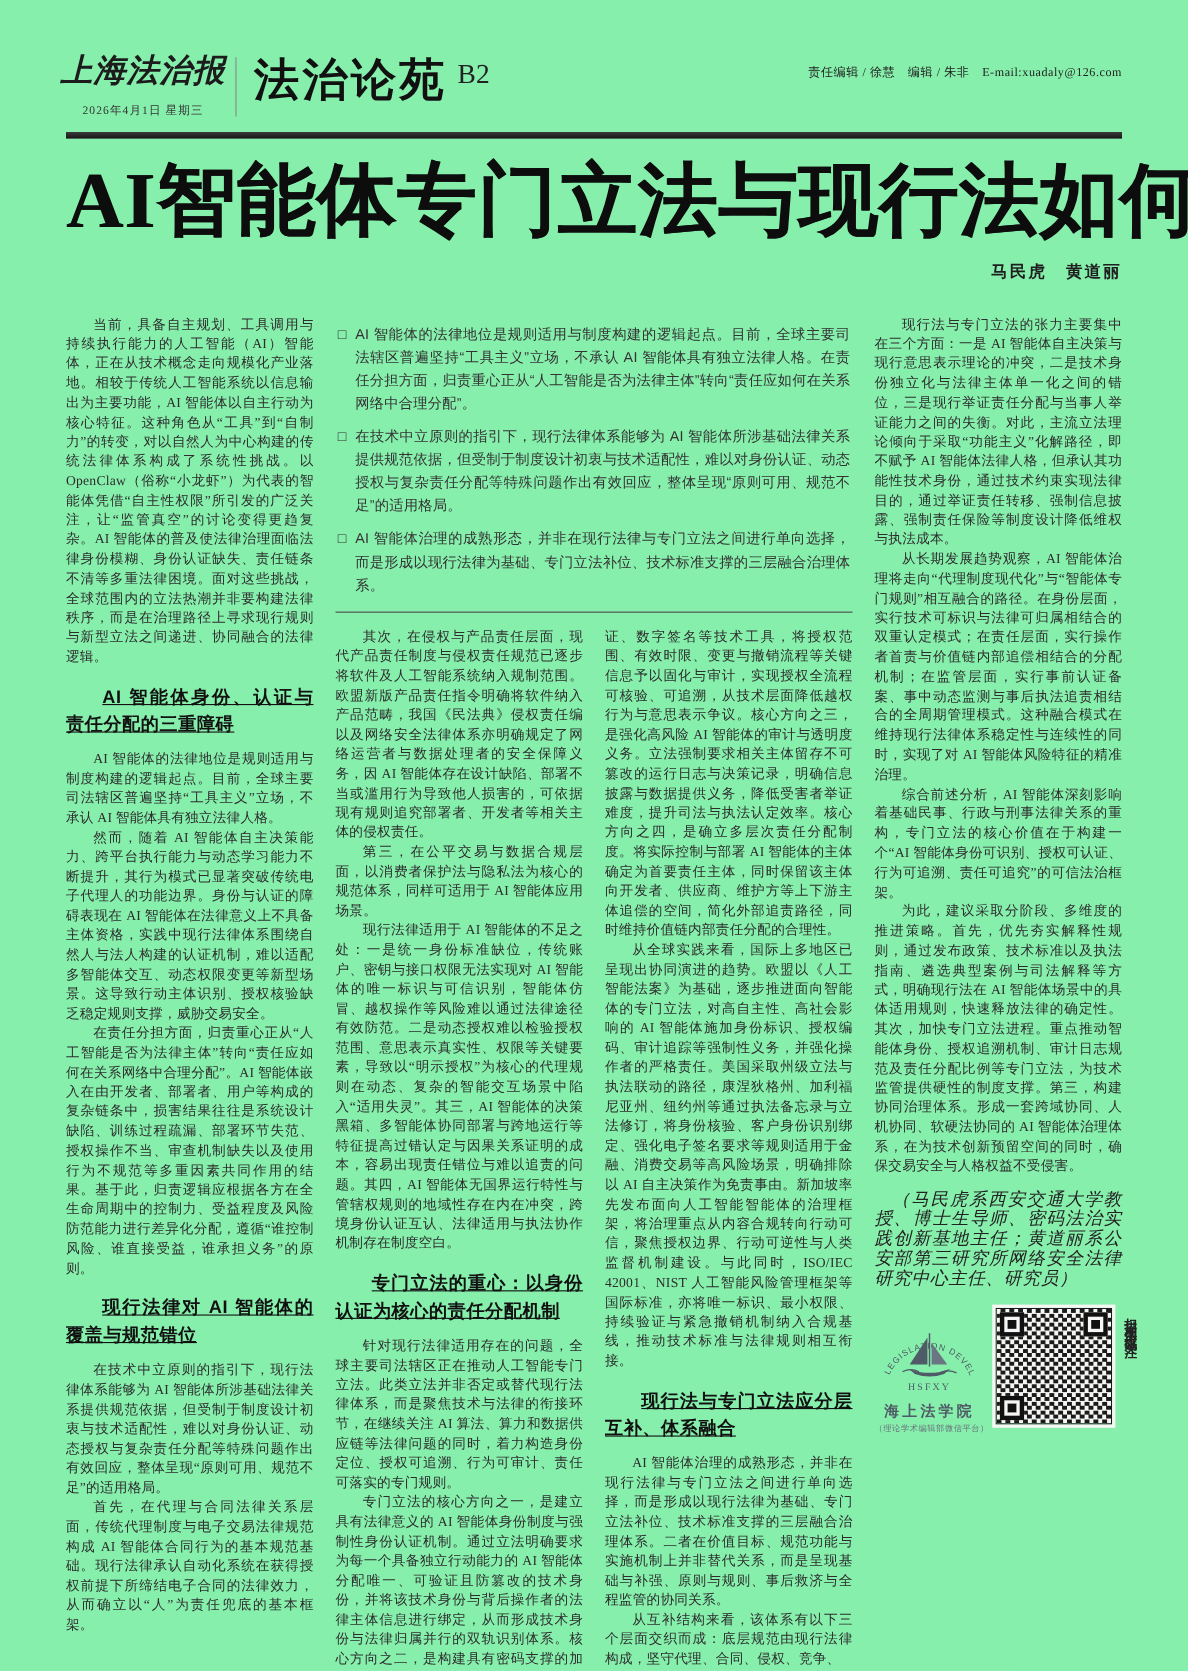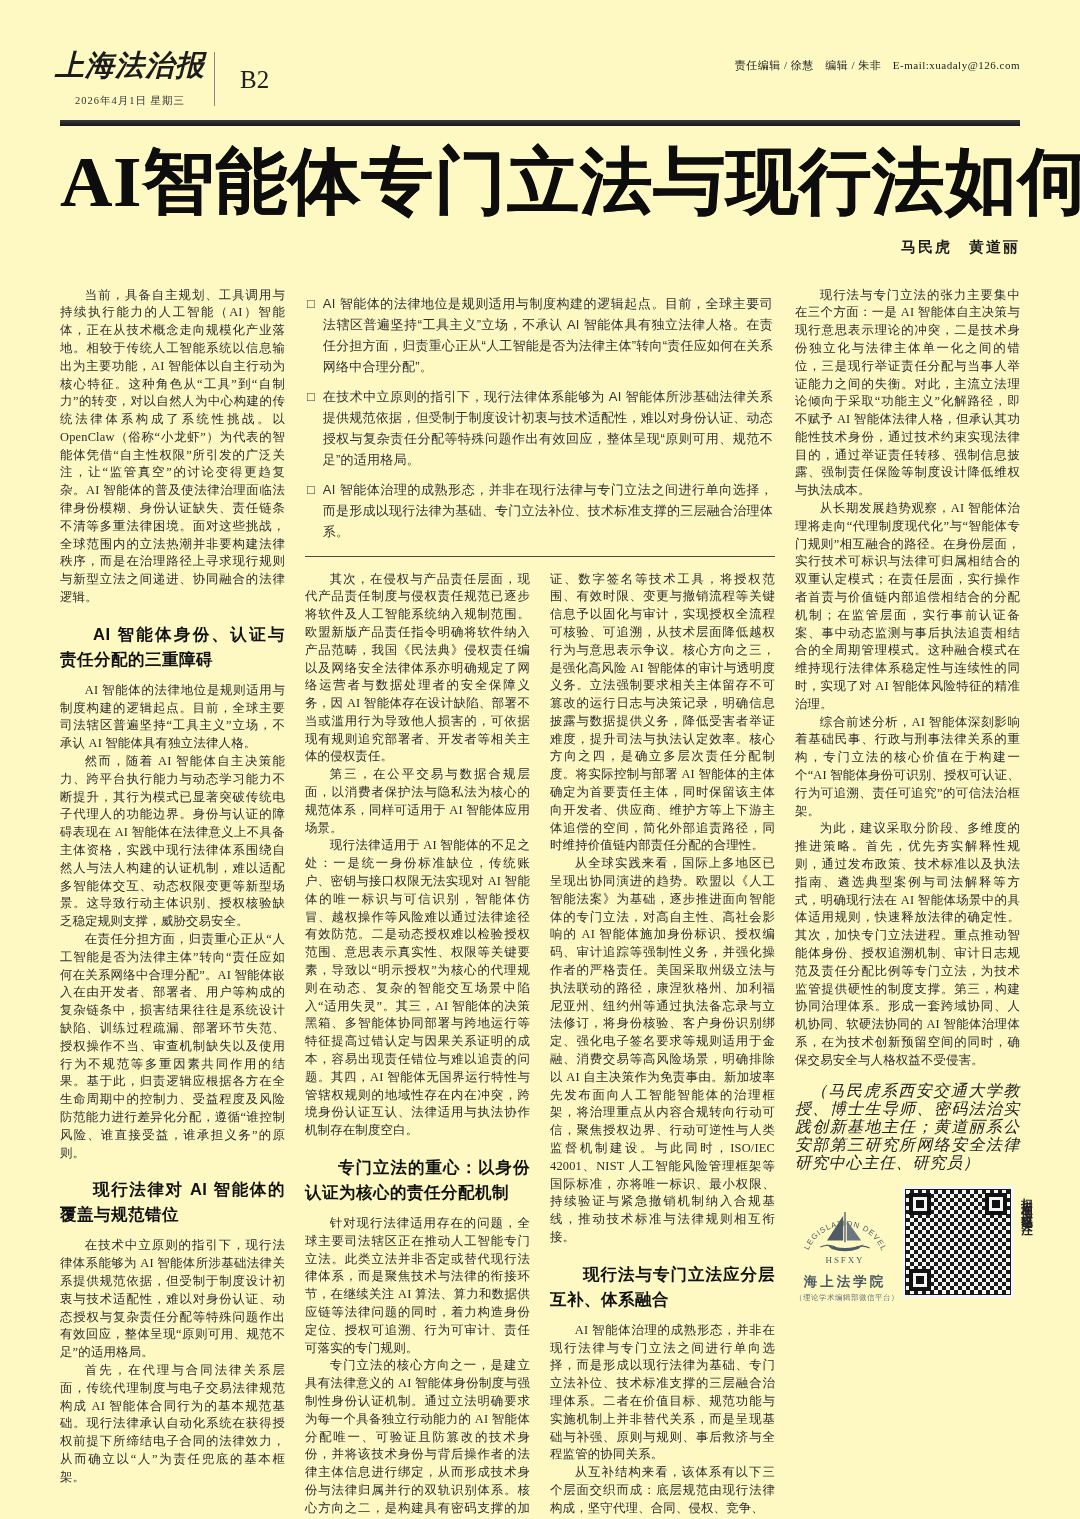--- a/index.html
+++ b/index.html
@@ -1,21 +1,21 @@
 <!DOCTYPE html>
 <html><head>
 <meta charset="utf-8">
 <style>
   html,body{margin:0;padding:0;}
   body{background:#e9e9e7;}
   .page{
     position:relative;
     width:1080px;height:1519px;
     margin:0 auto;
-    background:#fef9c3;
+    background:#86efac;
     box-sizing:border-box;
     padding:50px 60px 0 60px;
     overflow:hidden;
     color:#2a2a2a;
     font-family:"Liberation Serif","DejaVu Serif",serif;
   }
   
   .masthead{display:flex;align-items:flex-start;}
   .mh-left{display:flex;flex-direction:column;align-items:center;width:140px;flex:0 0 auto;}
   .paper-name{
@@ -23,21 +23,21 @@
     letter-spacing:1px;color:#1c1c1c;line-height:1.1;white-space:nowrap;
     font-family:"Liberation Serif","DejaVu Serif",serif;
   }
   .paper-date{font-size:10.5px;color:#333;margin-top:12px;letter-spacing:1px;white-space:nowrap;}
   .mh-divider{width:1px;height:54px;background:#8a8a8a;margin:2px 16px 0 14px;flex:0 0 auto;}
   .section-wrap{display:flex;align-items:flex-start;}
   .section-title{
     font-family:"Liberation Sans","DejaVu Sans",sans-serif;
     font-size:41px;font-weight:900;color:#111;letter-spacing:3px;line-height:1.1;
   }
-  .page-no{font-size:25px;color:#222;margin-left:9px;margin-top:16px;font-family:"Liberation Serif",serif;}
+  .page-no{font-size:25px;color:#222;margin-left:9px;margin-top:4px;font-family:"Liberation Serif",serif;}
   .editor-line{margin-left:auto;font-size:11px;color:#222;margin-top:8px;letter-spacing:.5px;white-space:nowrap;}
   .thick-rule{height:6px;background:linear-gradient(#3a3a3a,#161616);margin-top:12px;}
   
   .headline{
     text-align:center;margin-top:16px;
     font-size:72px;font-weight:900;color:#0d0d0d;line-height:1.12;
     letter-spacing:1px;white-space:nowrap;
     font-family:"Liberation Serif","DejaVu Serif",serif;
     text-shadow:.6px 0 0 #0d0d0d;
   }
@@ -53,21 +53,21 @@
   .midcols .col{width:225px;}
   p.body{
     margin:0;font-size:12.4px;line-height:17.8px;text-align:justify;
     text-indent:2em;color:#2d2d2d;letter-spacing:.2px;
   }
   p.body.cont{text-indent:0;}
   h3.sec{
     margin:15px 0 10px 0;
     font-family:"Liberation Sans","DejaVu Sans",sans-serif;
     font-size:16.5px;font-weight:900;color:#111;line-height:25px;
-    text-indent:2em;letter-spacing:.5px;text-align:justify;
+    text-indent:2em;letter-spacing:.5px;text-align:justify;text-decoration:underline;
   }
   
   .summary-box{
     border-bottom:1.5px solid #4a4a4a;
     padding:6px 2px 12px 2px;margin-bottom:14px;
     font-family:"Liberation Sans","DejaVu Sans",sans-serif;
   }
   .sum-item{display:flex;margin-bottom:9px;}
   .sum-item:last-child{margin-bottom:2px;}
   .sum-marker{flex:0 0 auto;font-size:13px;color:#333;margin-right:8px;line-height:21px;}
@@ -102,20 +102,21 @@
 
 <div class="page">
 
   <div class="masthead">
     <div class="mh-left">
       <div class="paper-name">上海法治报</div>
       <div class="paper-date">2026年4月1日 星期三</div>
     </div>
     <div class="mh-divider"></div>
     <div class="section-wrap">
+      <div class="section-title">法治论苑</div>
       <div class="page-no">B2</div>
     </div>
     <div class="editor-line">责任编辑 / 徐慧　编辑 / 朱非　E-mail:xuadaly@126.com</div>
   </div>
   <div class="thick-rule"></div>
 
   <div class="headline">AI智能体专门立法与现行法如何互补融合</div>
   <div class="byline">马民虎　黄道丽</div>
 
   <div class="bodygrid">

